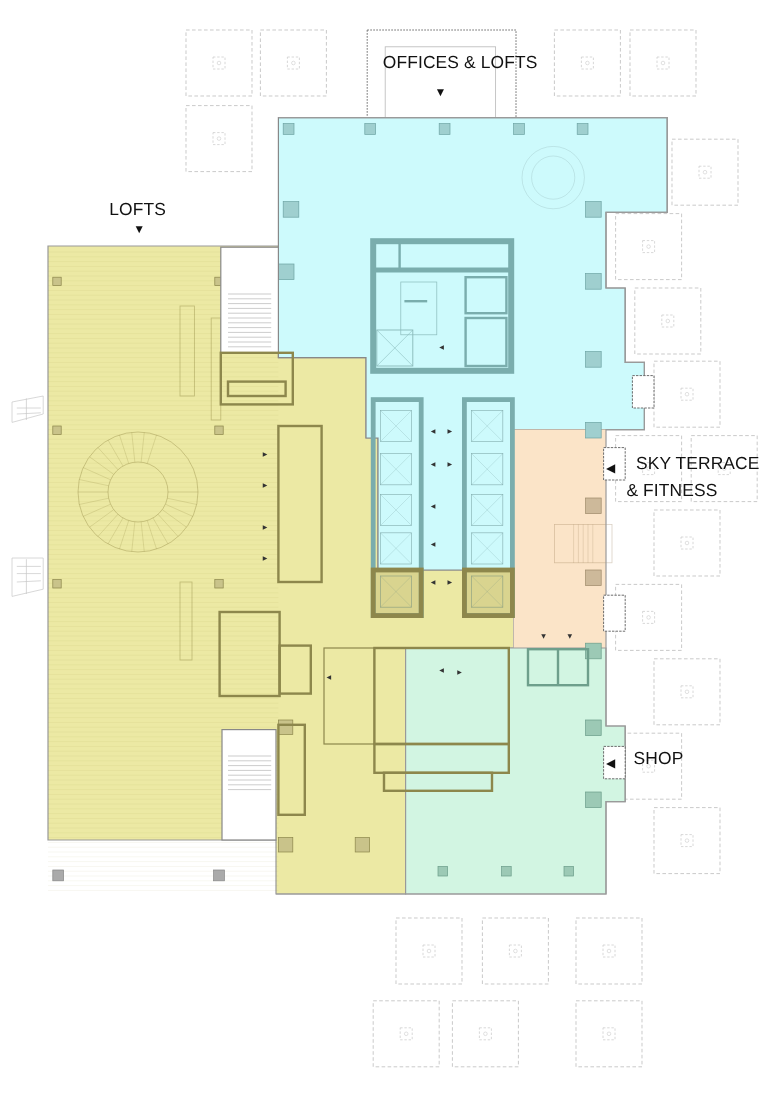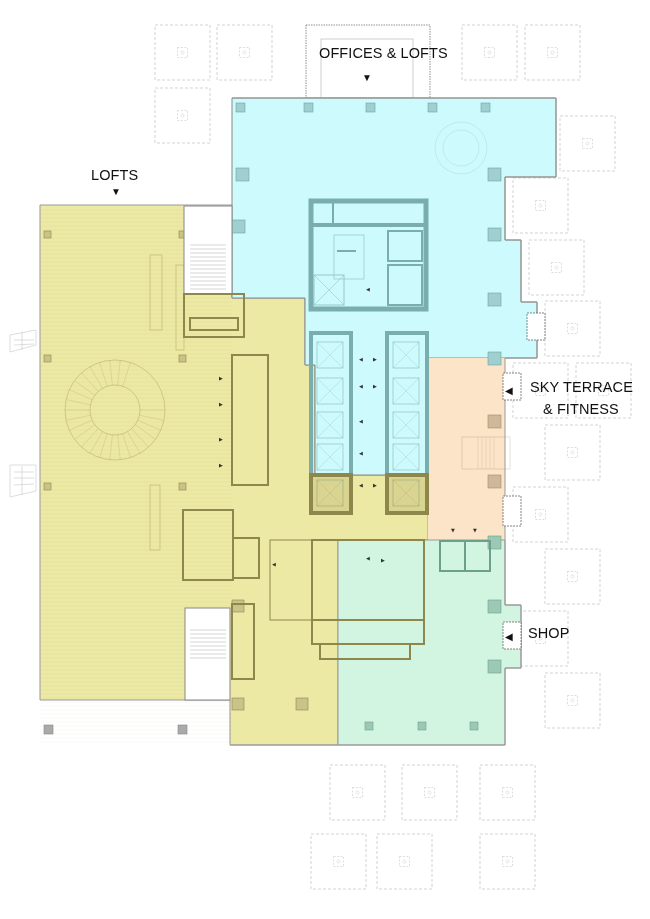--- a/index.html
+++ b/index.html
@@ -468,17 +468,17 @@
   </g>
 </svg>
 
 <div class="lbl" style="left:298px; top:44px;margin-left:21px;">OFFICES &amp; LOFTS</div>
 <div class="arrow" style="left:362px; top:73px;">▼</div>
 
 <div class="lbl" style="left:91px; top:166px;">LOFTS</div>
 <div class="arrow" style="left:111px; top:187px;">▼</div>
 
 <div class="lbl" style="left:530px; top:378px;text-align:center;">SKY TERRACE</div>
-<div class="lbl" style="left:543px; top:400px;">&amp; FITNESS</div>
+<div class="lbl" style="left:522px; top:400px;">&amp; FITNESS</div>
 <div class="arrow" style="left:505px; top:386px;">◀</div>
 
 <div class="lbl" style="left:528px; top:624px;">SHOP</div>
 <div class="arrow" style="left:505px; top:632px;">◀</div>
 
 </body></html>

